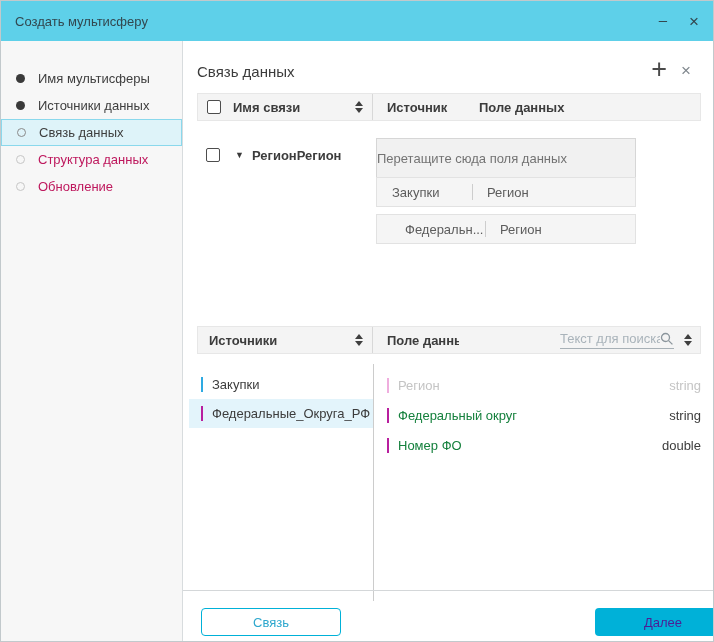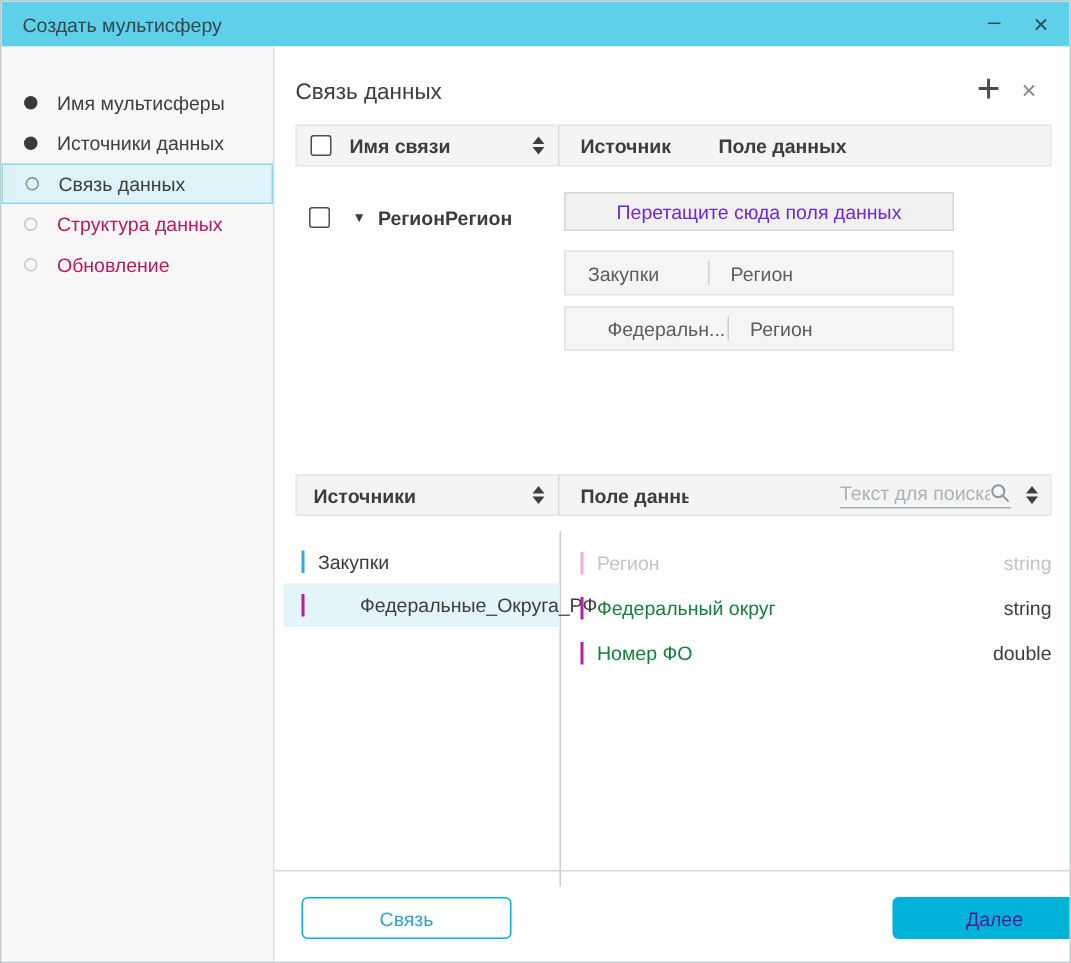--- a/index.html
+++ b/index.html
@@ -3,21 +3,21 @@
 <meta charset="utf-8">
 <style>
   * { margin:0; padding:0; box-sizing:border-box; }
   html,body { background:#e9e9e9; font-family:"Liberation Sans", sans-serif; }
   .window {
     width:714px; height:642px; background:#fff; position:relative;
     border:1px solid #c2c9cc; overflow:hidden;
   }
   
   .titlebar {
-    height:30px; background:var(--titlebar-bg,#5ed0e9);
+    height:40px; background:var(--titlebar-bg,#5ed0e9);
     display:flex; align-items:center; padding:0 14px;
   }
   .titlebar-text { flex:1; font-size:13px; color:#32474f; }
   .tb-btn { color:#33474f; cursor:pointer; line-height:1; }
   .tb-min { font-size:15px; margin-right:22px; transform:translateY(-2px); }
   .tb-close { font-size:17px; }
   
   .body { display:flex; height:610px; }
   .sidebar {
     width:182px; background:#f7f7f7; border-right:1px solid #d8dcde;
@@ -80,39 +80,39 @@
     border:none; outline:none; background:transparent; width:100px;
     font-family:Liberation Sans, sans-serif; font-size:13px; color:#5a6a72;
   }
   .search-input::placeholder { color:#a9b3ba; }
   
   .link-row { position:absolute; left:23px; top:100px; height:28px; display:flex; align-items:center; }
   .expander { font-size:9px; color:#3a3a3a; margin-left:15px; cursor:pointer; }
   .link-name { font-size:13px; font-weight:700; color:#3c3c3c; margin-left:8px; }
   
   .dropzone {
-    position:absolute; left:193px; top:97px; width:260px; height:26px;
+    position:absolute; left:193px; top:97px; width:260px; height:40px;
     background:#f1f1f1; border:1px solid #d6d6d6;
-    display:flex; align-items:center; justify-content:center;
-    font-size:13px; color:#6d28d9; cursor:default;
+    display:flex; align-items:center; 
+    font-size:13px; color:#737373; cursor:default;
   }
   .chip {
     position:absolute; left:193px; width:260px; height:30px;
     background:#f5f5f5; border:1px solid #e2e2e2;
     display:flex; align-items:center; padding-left:15px;
     font-size:13px; color:#5c5c5c;
   }
   .chip-1 { top:136px; } .chip-2 { top:173px;padding-left:28px; }
   .chip .src { width:80px; white-space:nowrap; overflow:hidden; flex:none; }
   .chip .sep { width:1px; height:16px; background:#cdcdcd; margin-right:14px; flex:none; }
   
   .col-divider { position:absolute; left:190px; top:323px; width:1px; height:237px; background:#cccccc; }
   .sources-list { position:absolute; left:6px; top:329px; width:184px; }
   .source-row { height:29px; display:flex; align-items:center; padding-left:12px; cursor:pointer; }
-  .source-row.selected { background:var(--selected-row-bg,#e3f4fb);gap:28px; }
+  .source-row.selected { background:var(--selected-row-bg,#e3f4fb); }
   .marker { width:2px; height:15px; margin-right:9px; flex:none; }
   .source-row .label { font-size:13px; color:#3c3c3c; white-space:nowrap; }
   .fields-list { position:absolute; left:198px; top:329px; width:320px; }
   .field-row { height:30px; display:flex; align-items:center; padding-left:6px; cursor:pointer; }
   .field-row .label { font-size:13px; color:#15803d; white-space:nowrap; }
   .field-row .ftype { margin-left:auto; font-size:13px; color:#3c3c3c; }
   .field-row.disabled .label, .field-row.disabled .ftype { color:#c4c4c4; }
   
   .footer-divider { position:absolute; left:0; right:0; top:549px; border-top:1px solid #d4d7d9; }
   .btn {

